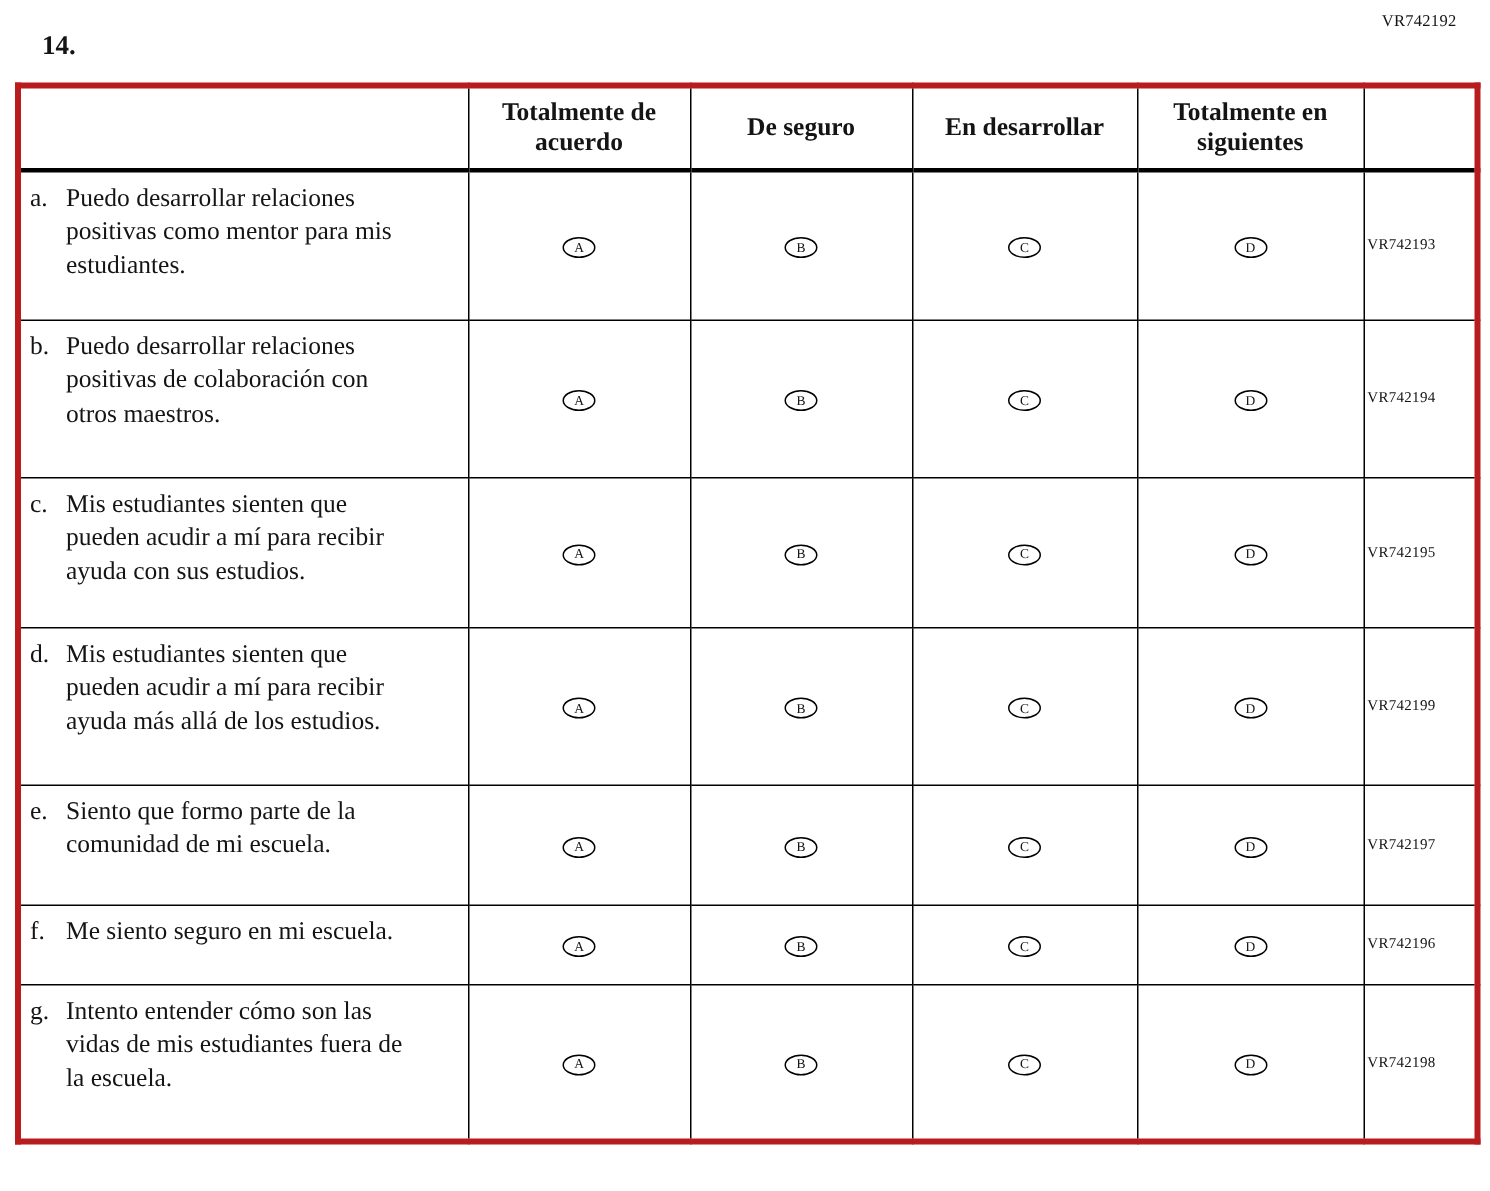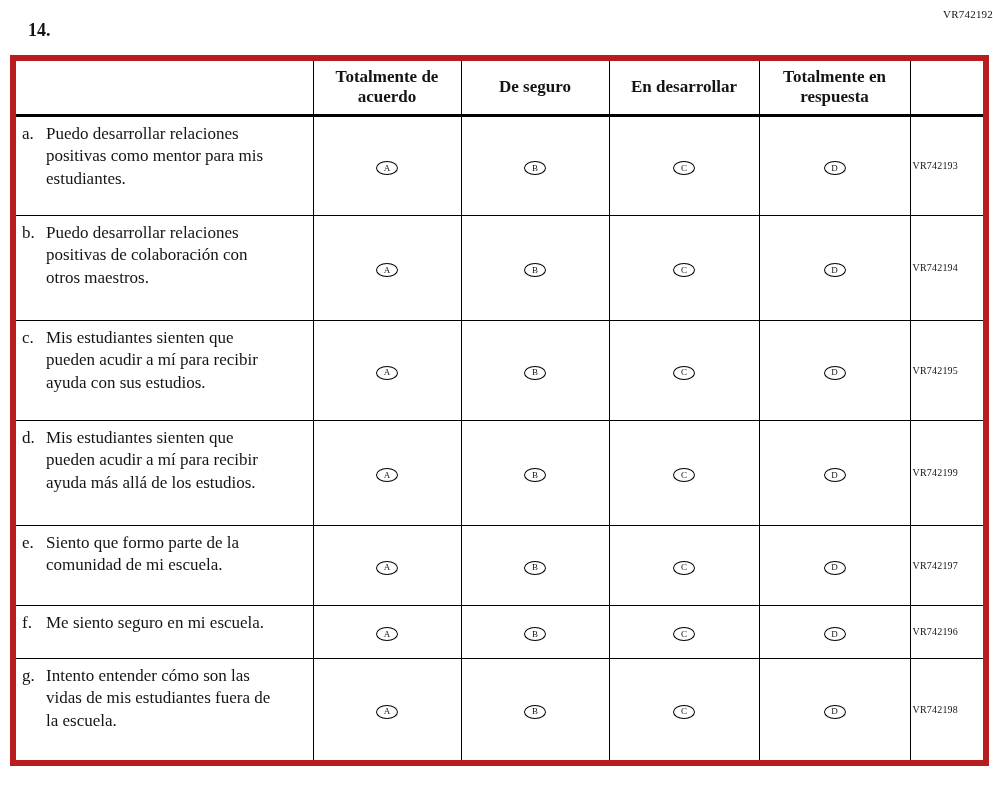--- a/index.html
+++ b/index.html
@@ -8,21 +8,21 @@
     width: 993px;
     height: 794px;
     font-family: "Liberation Serif", "DejaVu Serif", serif;
     color: #141414;
     position: relative;
     overflow: hidden;
   }
   .top-code {
     position: absolute;
     top: 8px;
-    right: 0;
+    right: 22px;
     font-size: 11px;
     letter-spacing: 0.2px;
   }
   .question {
     display: flex;
     padding: 20px 0 0 28px;
   }
   .qnum {
     font-weight: bold;
     font-size: 18px;
@@ -37,21 +37,21 @@
   .qtext b { font-weight: bold; }
   table.survey {
     border-collapse: collapse;
     margin: 14px 0 0 10px;
     width: 973px;
     table-layout: fixed;
   }
   table.survey td, table.survey th {
     border: 1px solid #000;
   }
-  table.survey { border: 6px solid #b91c1c; }
+  table.survey { border: 4px solid #b91c1c; }
   thead th {
     border-bottom: 3px solid #000 !important;
     font-weight: bold;
     font-size: 17px;
     line-height: 1.2;
     text-align: center;
     vertical-align: middle;
     padding: 6px 4px;
     height: 54px;
   }
@@ -110,21 +110,21 @@
     <col style="width:150px">
     <col style="width:151px">
     <col style="width:76px">
   </colgroup>
   <thead>
     <tr>
       <th></th>
       <th>Totalmente de acuerdo</th>
       <th>De seguro</th>
       <th>En desarrollar</th>
-      <th>Totalmente en respuesta</th>
+      <th>Totalmente en siguientes</th>
       <th></th>
     </tr>
   </thead>
   <tbody>
     <tr class="h4">
       <td class="stem">
         <div class="stem-inner">
           <span class="row-letter">a.</span>
           <span class="row-text">Puedo desarrollar relaciones positivas como mentor para mis estudiantes.</span>
         </div>

